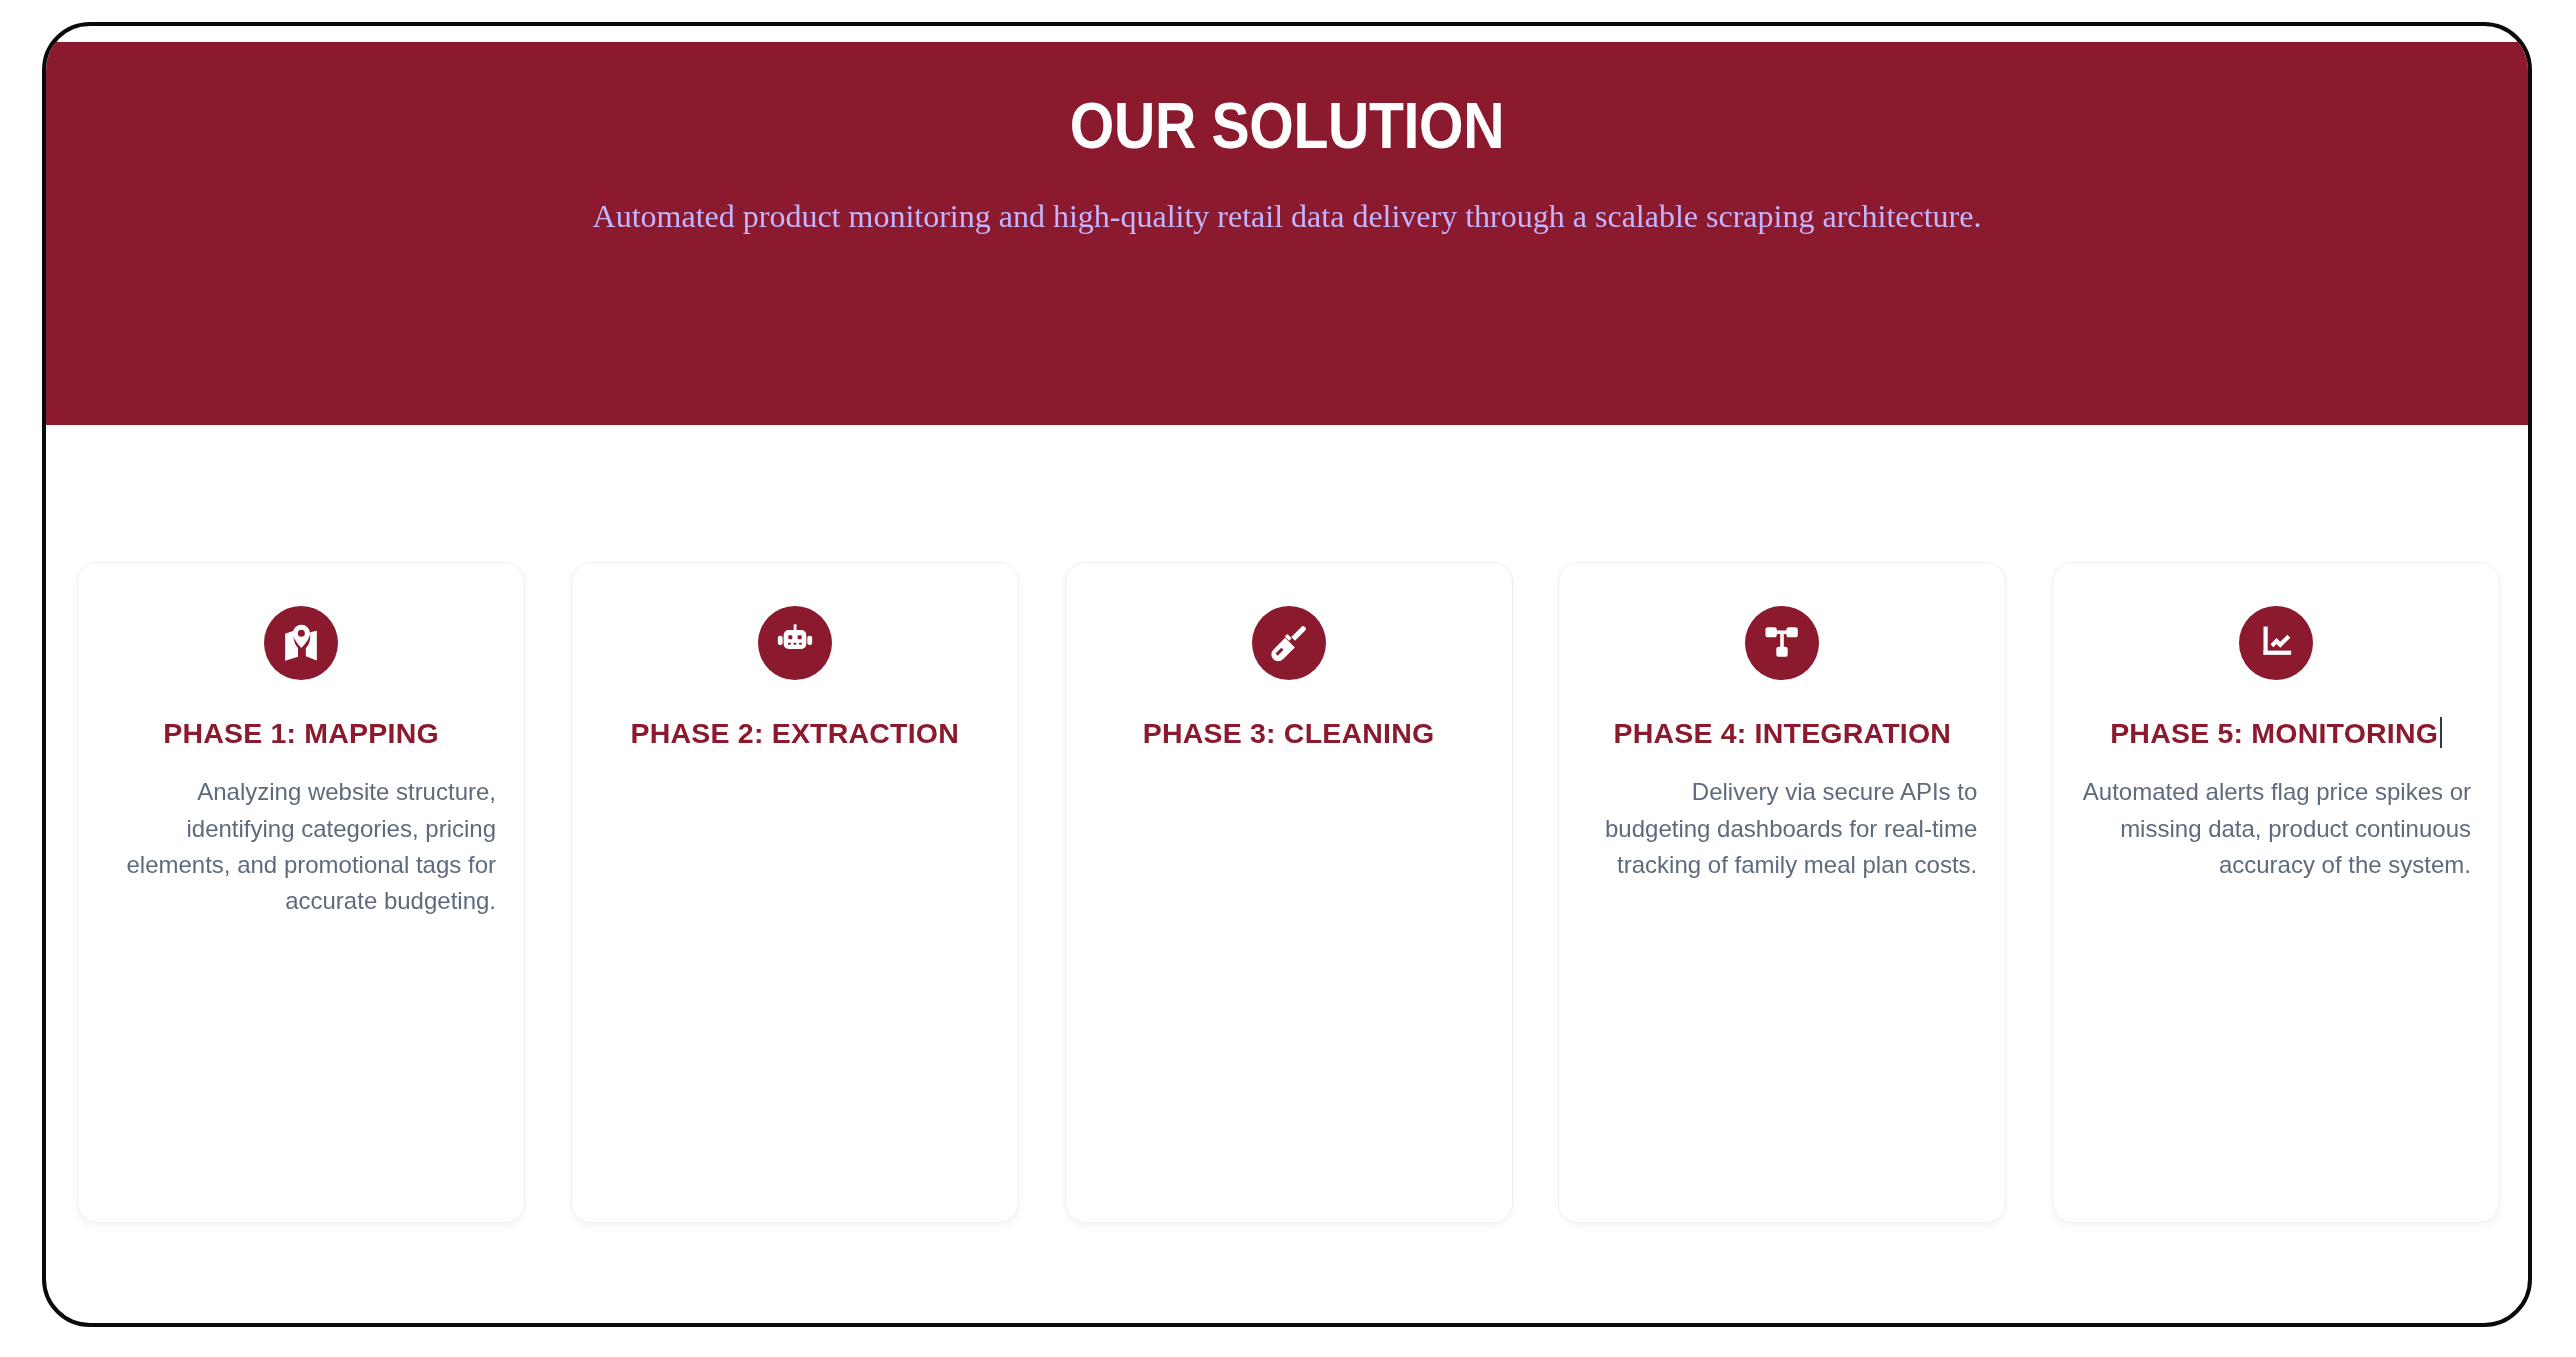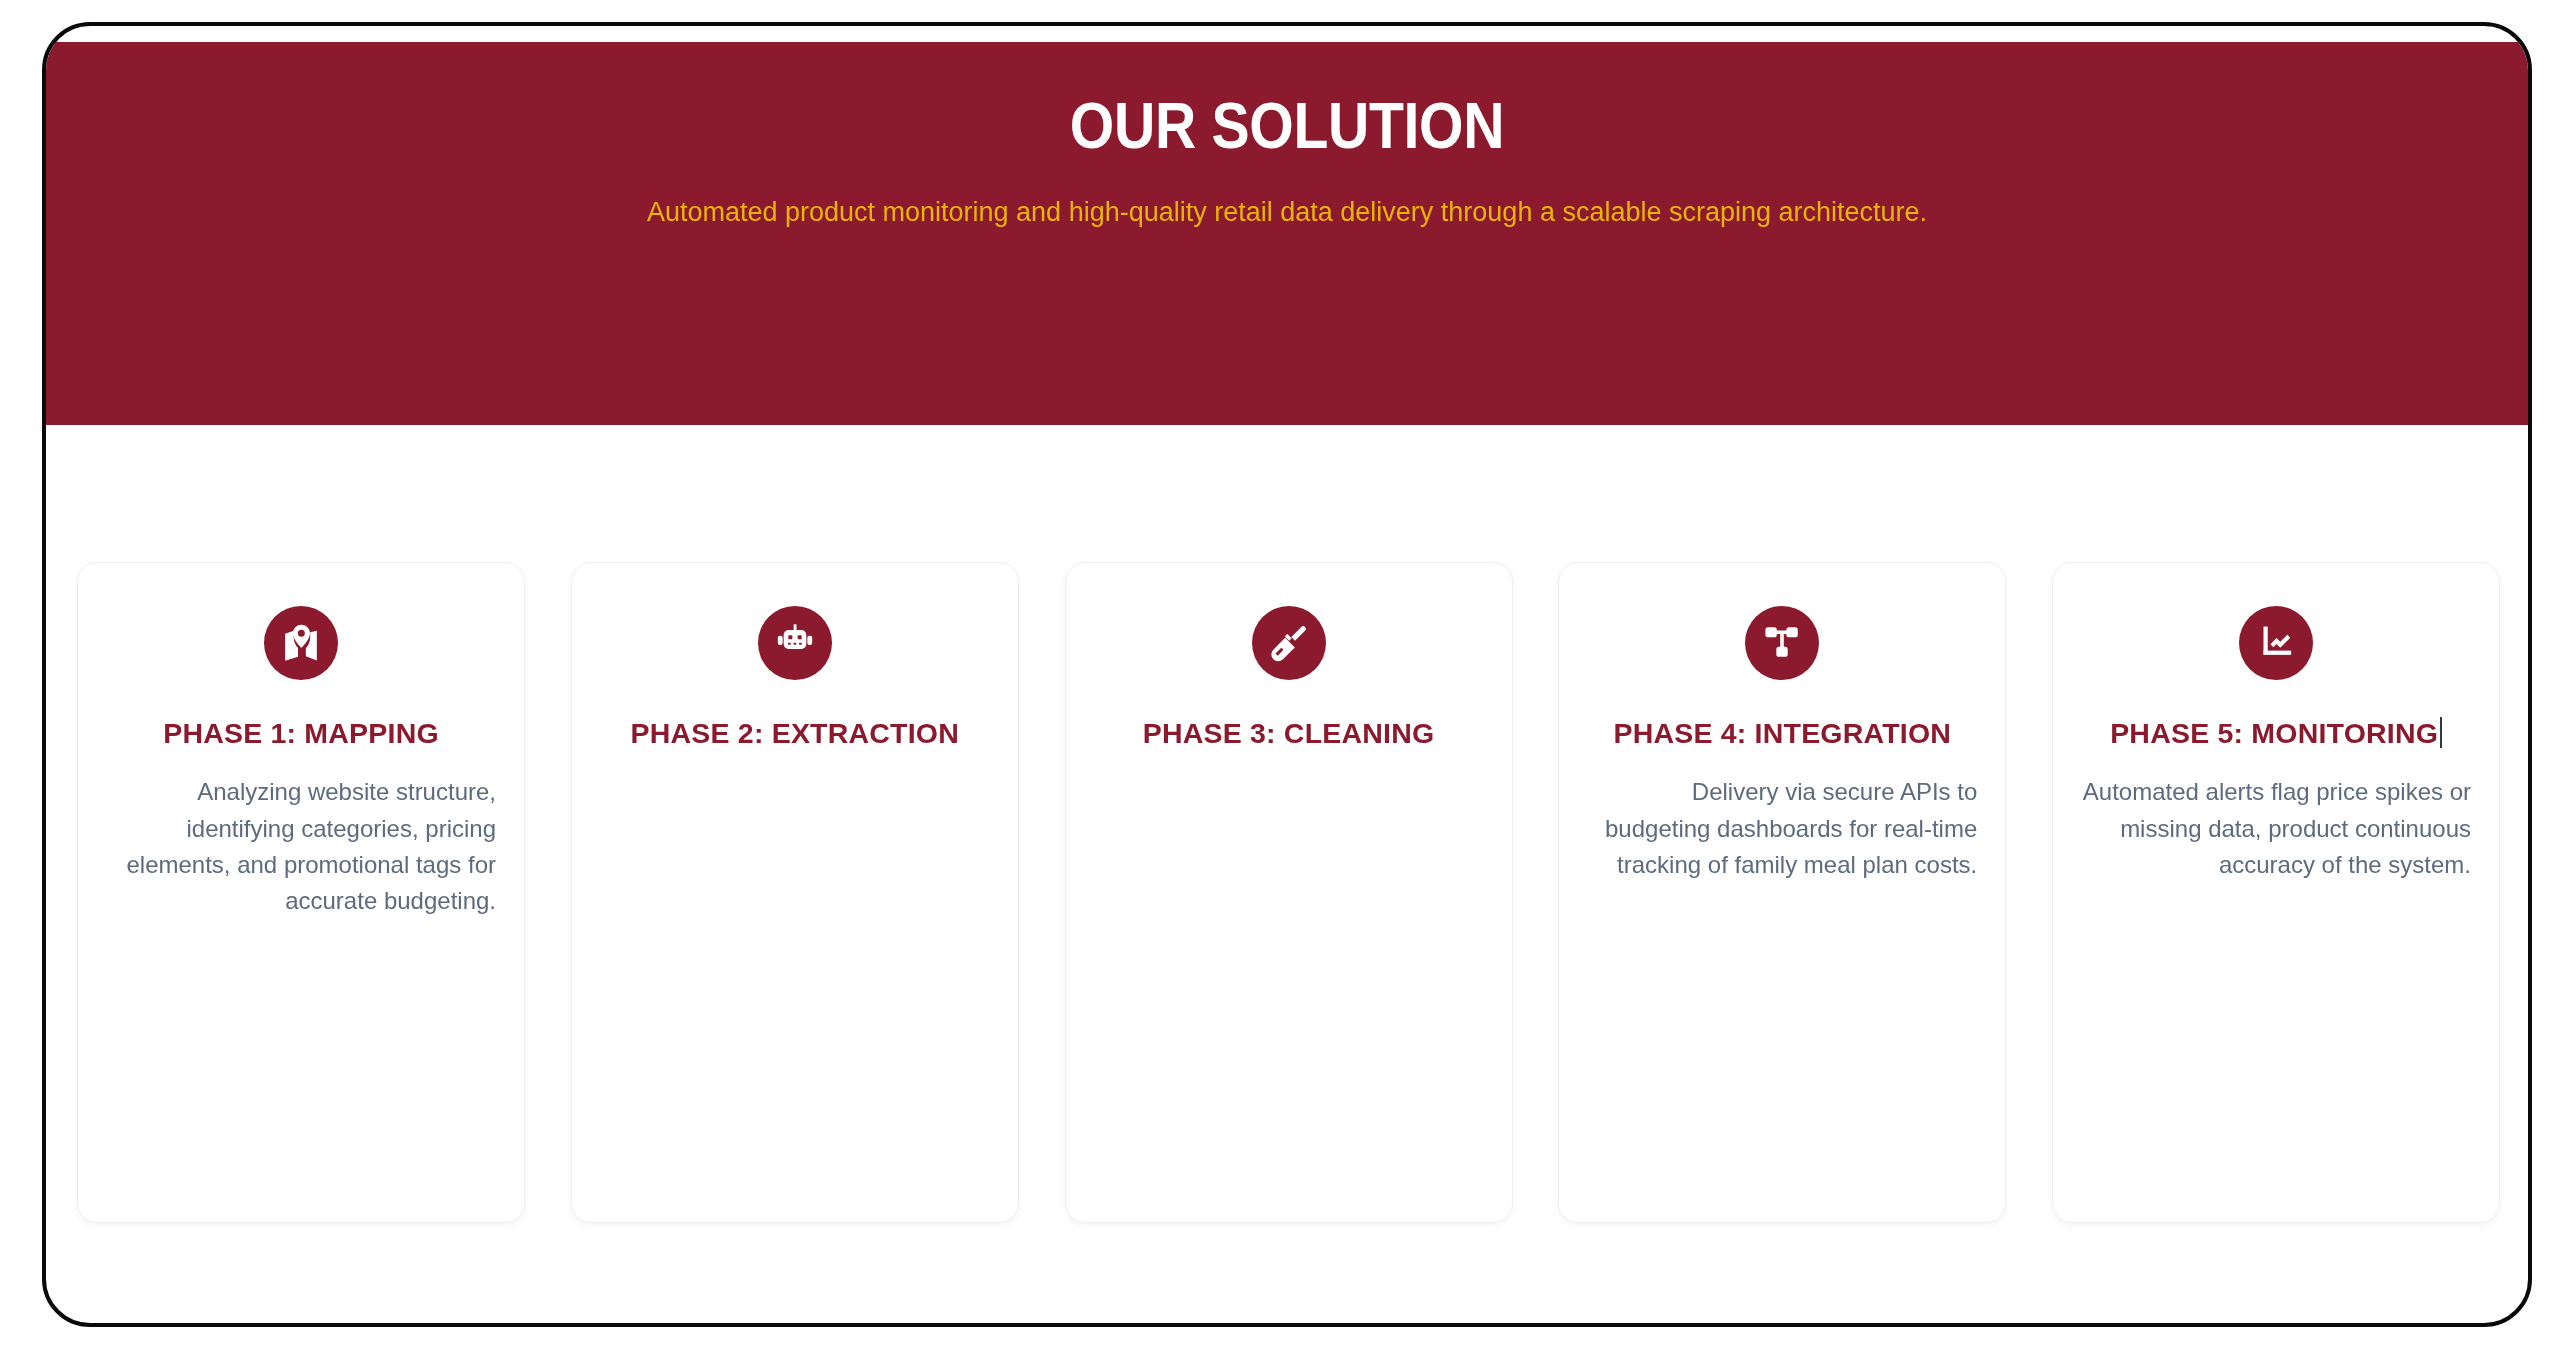--- a/index.html
+++ b/index.html
@@ -50,25 +50,26 @@
     font-stretch: condensed;
     transform: scaleX(0.88);
     transform-origin: center;
     margin: 0;
     white-space: nowrap;
   }
 
   .header-subtitle {
     margin: 34px auto 0 auto;
     width: 1680px;
-    font-size: 27px;
+    font-size: 32px;
     font-weight: 400;
-    color: #eab308;
+    color: #c4b5fd;
     text-align: center;
     line-height: 1.45;
+    font-family: Liberation Serif, serif;
   }
 
   
   .cards-row {
     position: absolute;
     left: 31px;
     top: 536px;
     width: 2423px;
     display: flex;
     justify-content: space-between;

